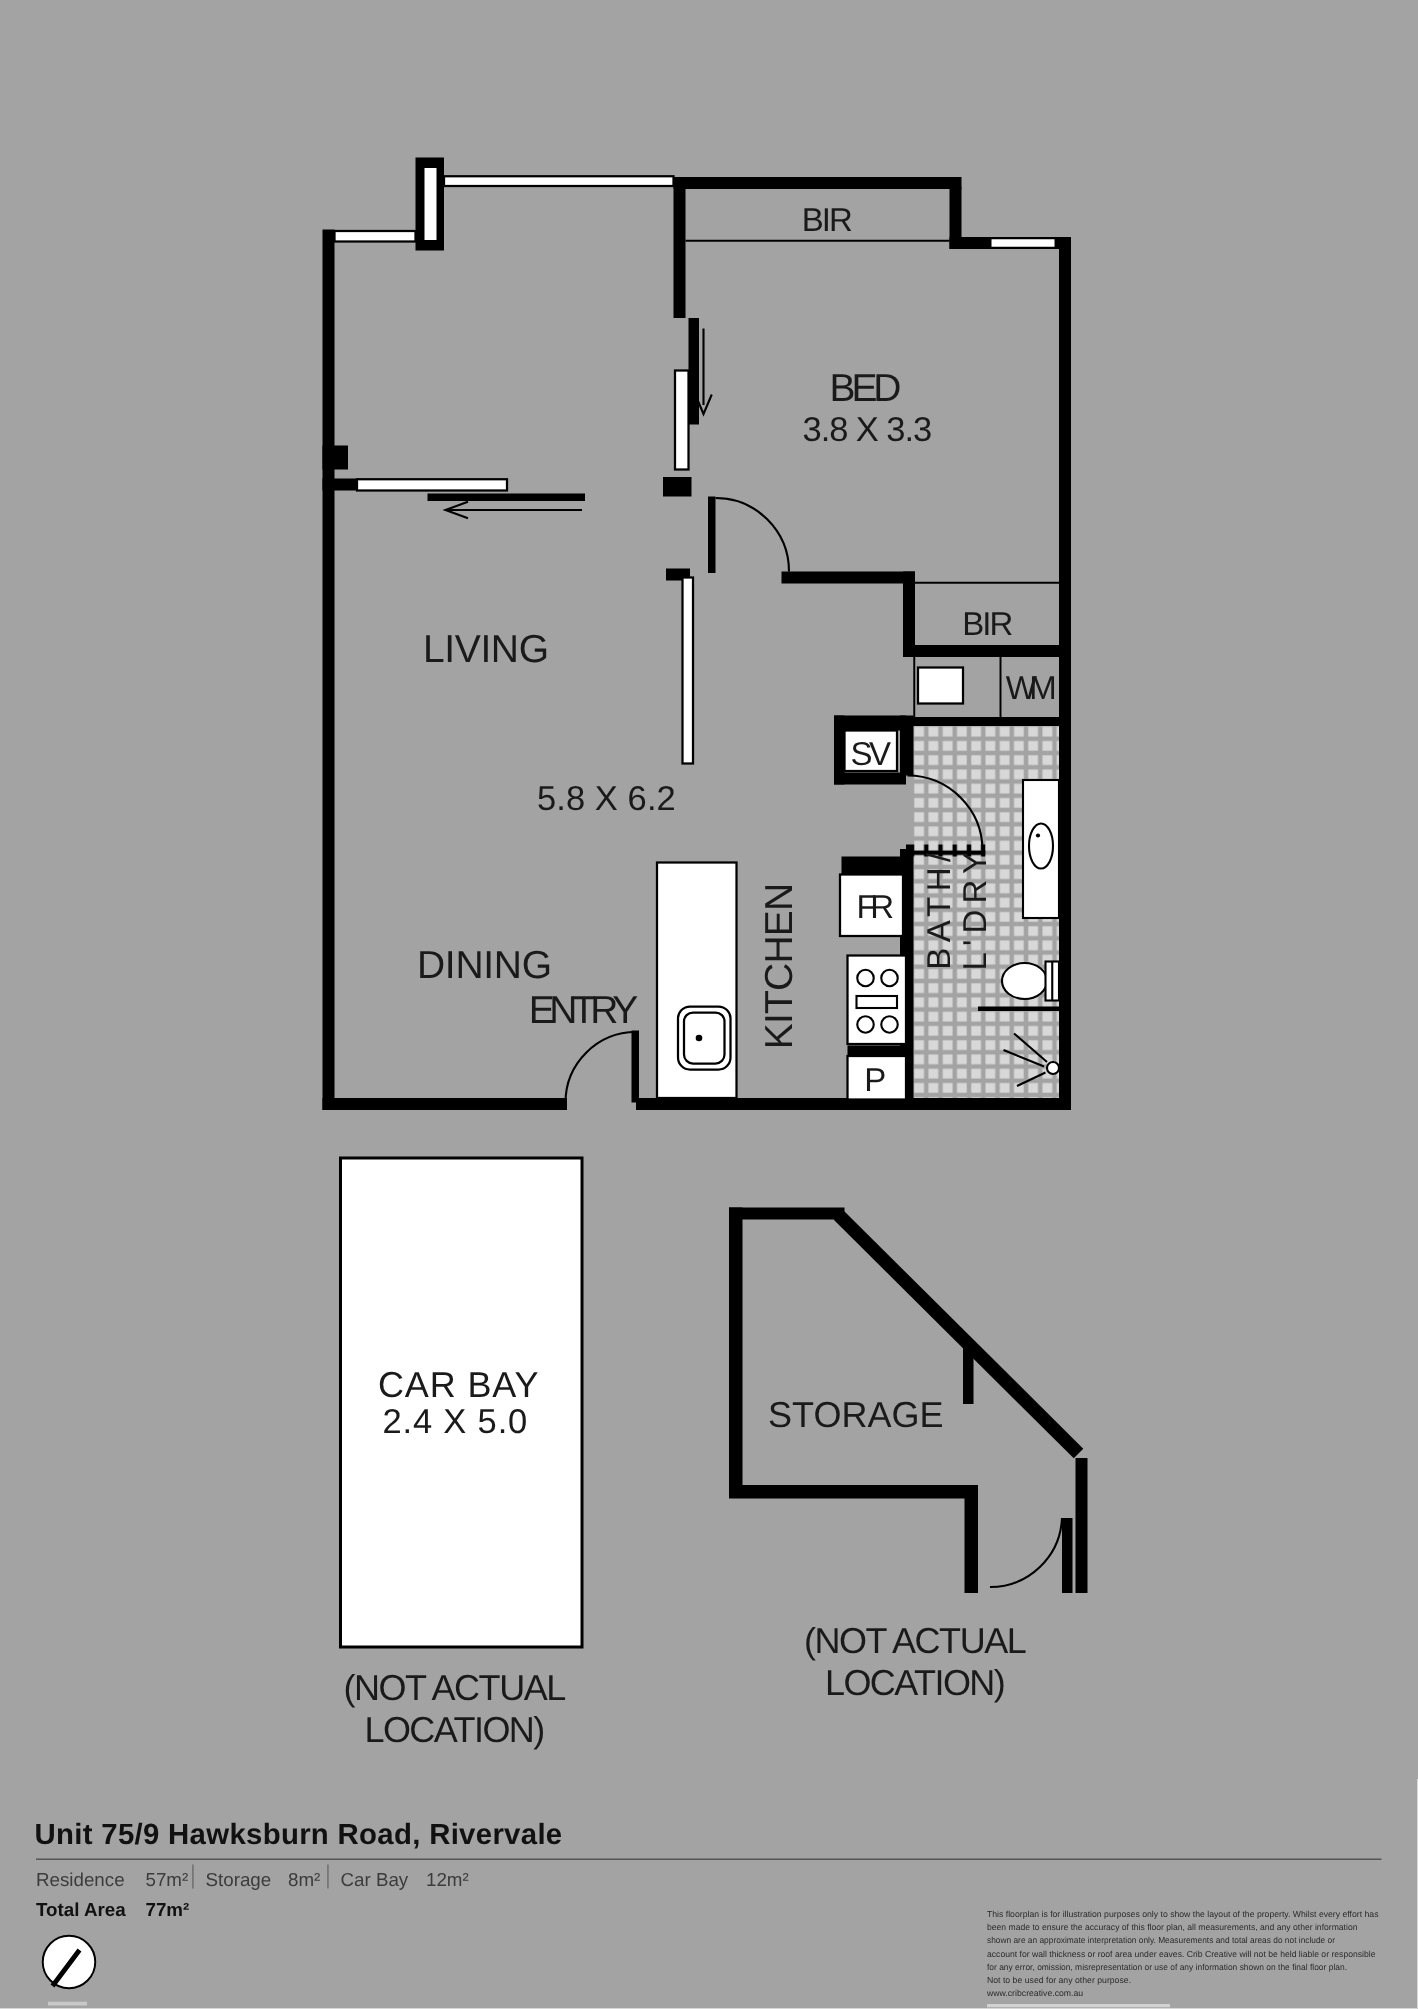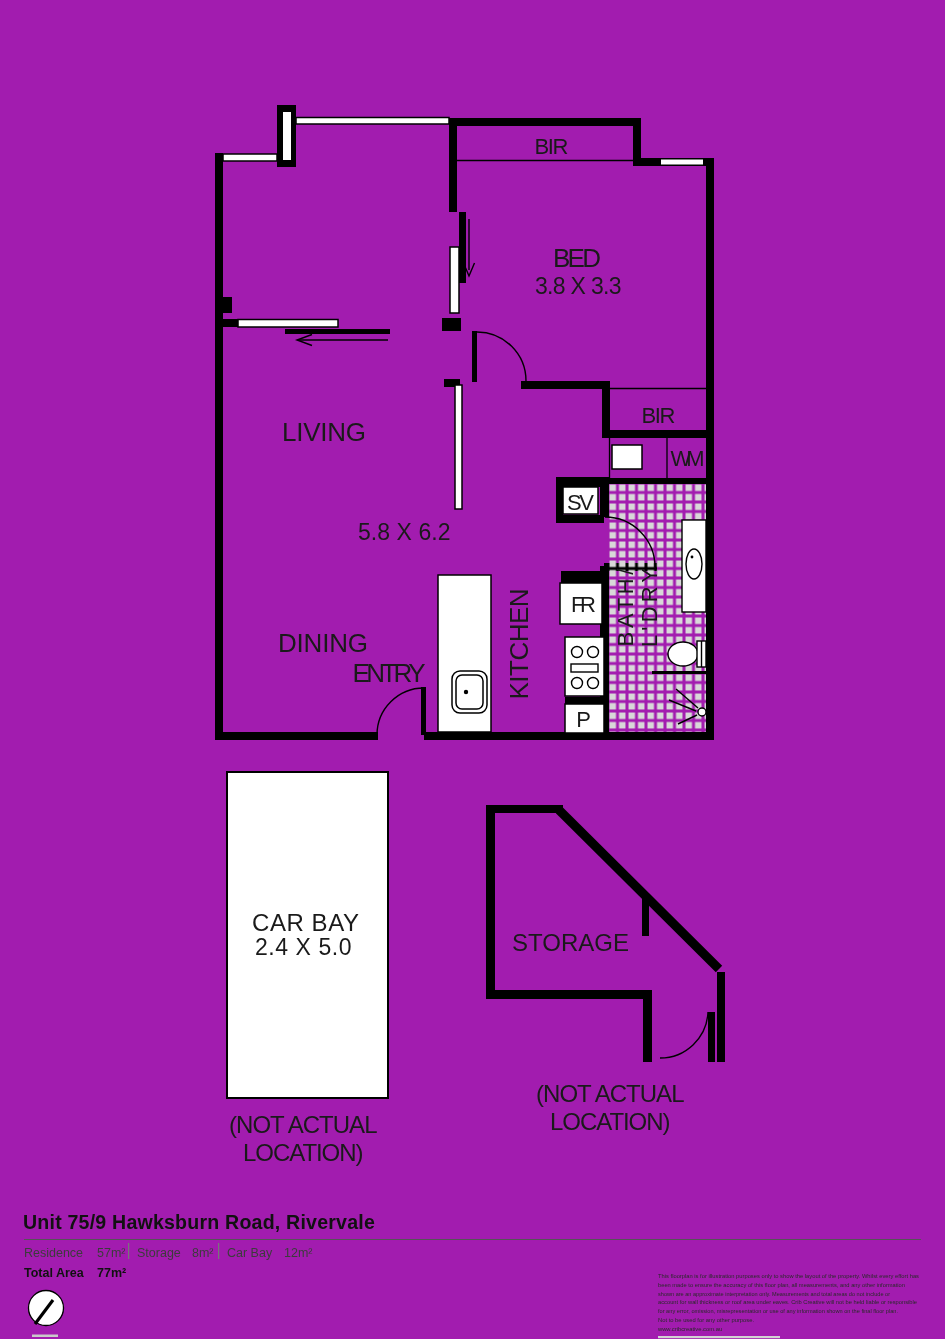--- a/index.html
+++ b/index.html
@@ -1,16 +1,16 @@
 <!DOCTYPE html>
 <html><head>
 <meta charset="utf-8">
 <style>
   html,body{margin:0;padding:0;background:#ffffff;}
-  .page{position:relative;width:945px;height:1339px;background:#a21caf;overflow:hidden;
+  .page{position:relative;width:945px;height:1339px;background:#a3a3a3;overflow:hidden;
         font-family:"Liberation Sans",sans-serif;}
   svg{position:absolute;left:0;top:0;}
   text{fill:#1a1a1a;}
   .roomlbl{font-size:26px;letter-spacing:2px;}
   .dimlbl{font-size:23px;letter-spacing:1.5px;}
   .fixlbl{font-size:22px;letter-spacing:1px;}
   .notelbl{font-size:24px;letter-spacing:1.5px;}
   .biglbl{font-size:24px;letter-spacing:3px;}
   .title{font-size:19.5px;font-weight:bold;letter-spacing:0.2px;fill:#111;}
   .areatxt{font-size:12.5px;fill:#3c3c3c;}

